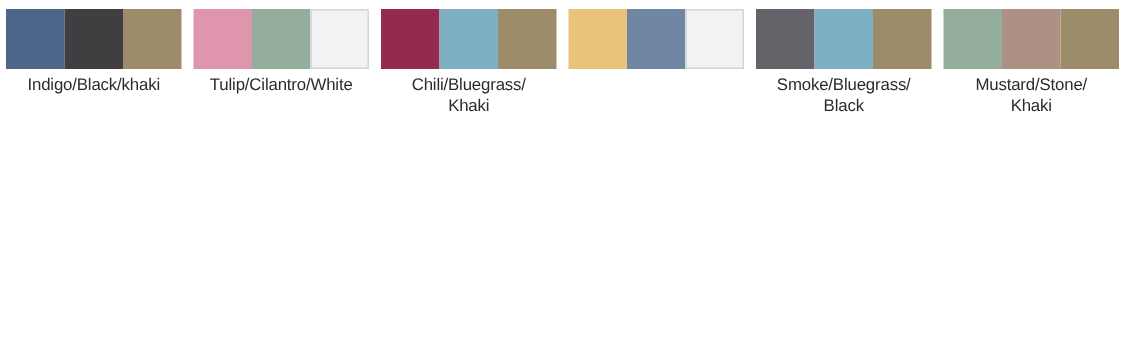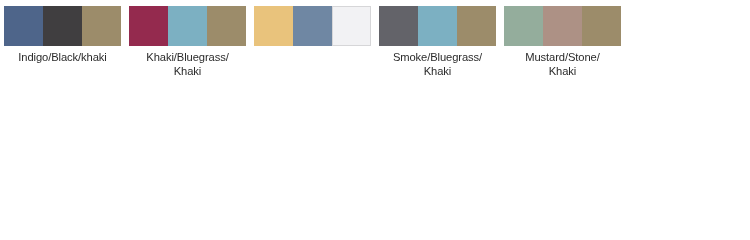--- a/index.html
+++ b/index.html
@@ -59,42 +59,50 @@
     <div class="swatch-card">
       <div class="swatch-bar">
         <div class="swatch-chip" style="background-color: rgb(78, 101, 138); --chip: #4e658a;"></div>
         <div class="swatch-chip" style="background-color: rgb(64, 62, 64); --chip: #403e40;"></div>
         <div class="swatch-chip" style="background-color: rgb(156, 140, 106); --chip: #9c8c6a;"></div>
       </div>
       <div class="swatch-label">Indigo/Black/khaki</div>
     </div>
     <div class="swatch-card">
       <div class="swatch-bar">
+        <div class="swatch-chip" style="background-color: rgb(223, 150, 173); --chip: #df96ad;"></div>
+        <div class="swatch-chip" style="background-color: rgb(148, 173, 156); --chip: #94ad9c;"></div>
+        <div class="swatch-chip bordered" style="background-color: rgb(242, 242, 244); --chip: #f2f2f4;"></div>
+      </div>
+      <div class="swatch-label">Tulip/Cilantro/White</div>
+    </div>
+    <div class="swatch-card">
+      <div class="swatch-bar">
         <div class="swatch-chip" style="background-color: rgb(148, 42, 78); --chip: #942a4e;"></div>
         <div class="swatch-chip" style="background-color: rgb(124, 176, 194); --chip: #7cb0c2;"></div>
         <div class="swatch-chip" style="background-color: rgb(156, 140, 106); --chip: #9c8c6a;"></div>
       </div>
-      <div class="swatch-label">Khaki/Bluegrass/
+      <div class="swatch-label">Chili/Bluegrass/
 Khaki</div>
     </div>
     <div class="swatch-card">
       <div class="swatch-bar">
         <div class="swatch-chip" style="background-color: rgb(233, 195, 124); --chip: #e9c37c;"></div>
         <div class="swatch-chip" style="background-color: rgb(111, 135, 163); --chip: #6f87a3;"></div>
         <div class="swatch-chip bordered" style="background-color: rgb(242, 242, 244); --chip: #f2f2f4;"></div>
       </div>
     </div>
     <div class="swatch-card">
       <div class="swatch-bar">
         <div class="swatch-chip" style="background-color: rgb(99, 99, 105); --chip: #636369;"></div>
         <div class="swatch-chip" style="background-color: rgb(124, 176, 194); --chip: #7cb0c2;"></div>
         <div class="swatch-chip" style="background-color: rgb(156, 140, 106); --chip: #9c8c6a;"></div>
       </div>
       <div class="swatch-label">Smoke/Bluegrass/
-Khaki</div>
+Black</div>
     </div>
     <div class="swatch-card">
       <div class="swatch-bar">
         <div class="swatch-chip" style="background-color: rgb(148, 173, 156); --chip: #94ad9c;"></div>
         <div class="swatch-chip" style="background-color: rgb(173, 145, 133); --chip: #ad9185;"></div>
         <div class="swatch-chip" style="background-color: rgb(156, 140, 106); --chip: #9c8c6a;"></div>
       </div>
       <div class="swatch-label">Mustard/Stone/
 Khaki</div>
     </div>

